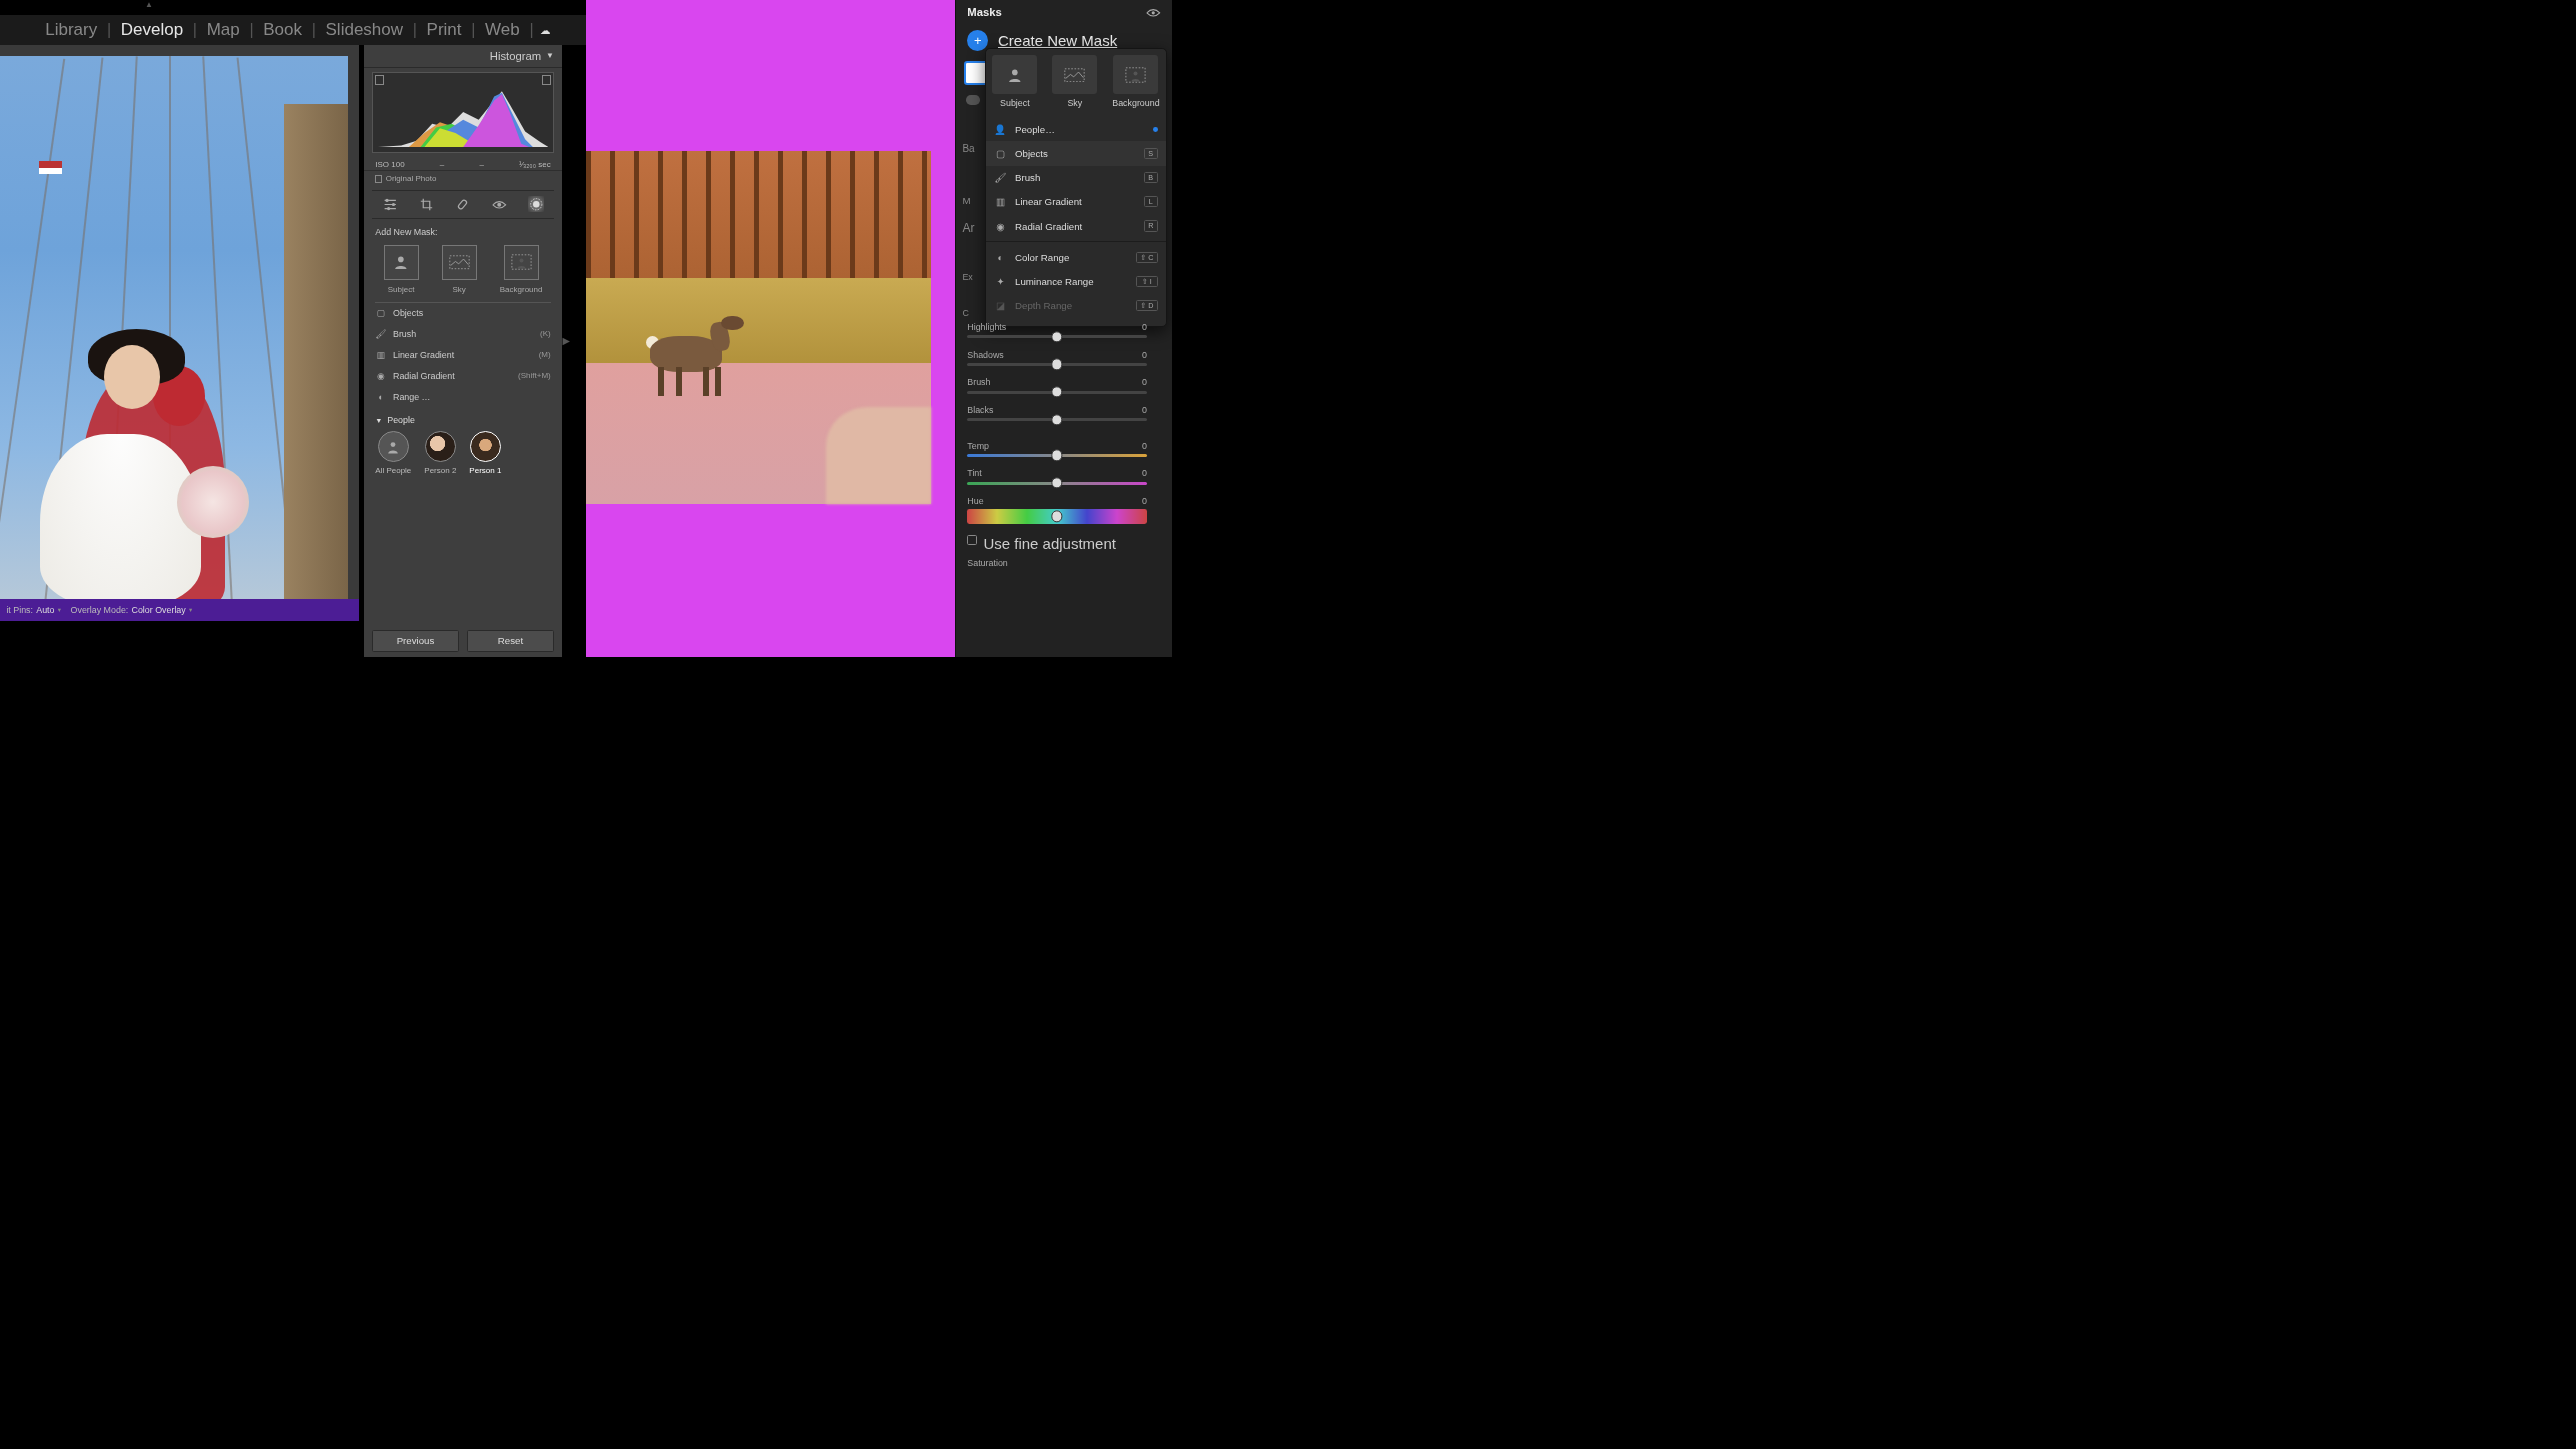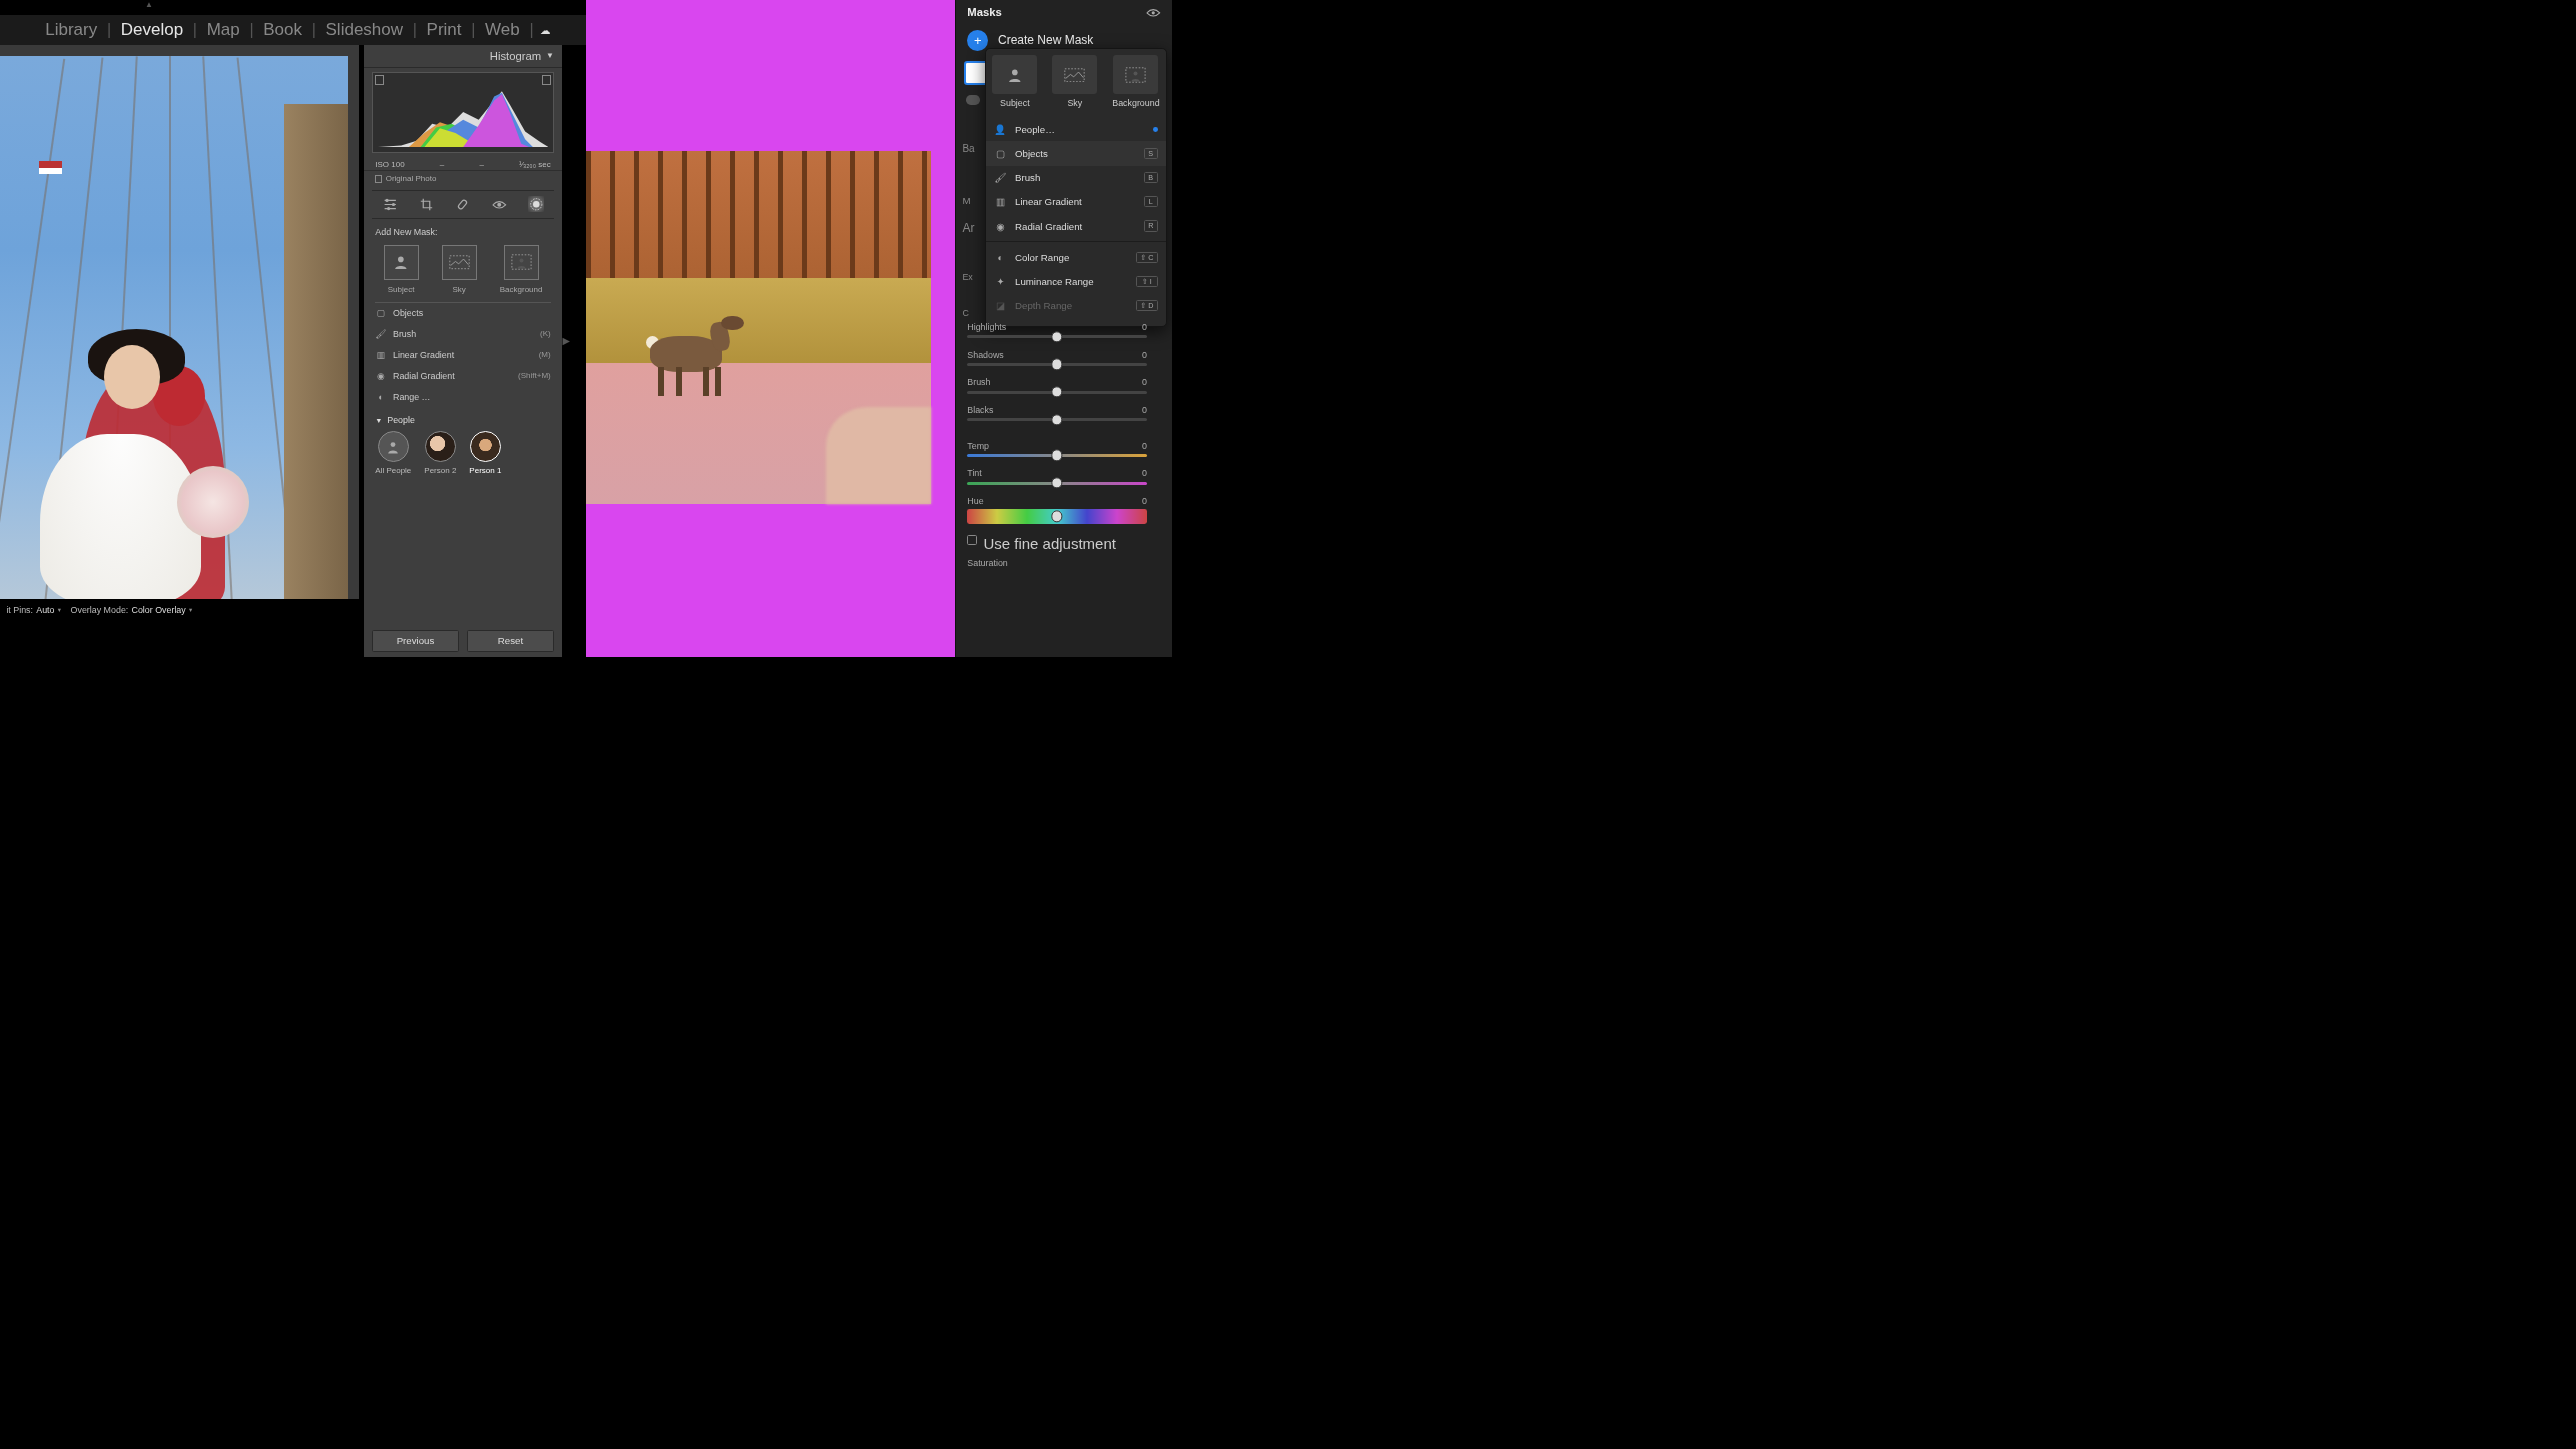--- a/index.html
+++ b/index.html
@@ -30,21 +30,21 @@
   .cable.c1{left:24px;transform:rotate(8deg);} .cable.c2{left:72px;transform:rotate(6deg);} .cable.c3{left:121px;transform:rotate(3deg);} .cable.c4{left:169px;} .cable.c5{left:217px;transform:rotate(-3deg);} .cable.c6{left:266px;transform:rotate(-6deg);}
   .flag { position:absolute; top:105px; left:39px; width:22.5px; height:13px; background:linear-gradient(180deg,#b33,#b33 50%,#fff 50%);}
   .bride { position:absolute; bottom:0; left:32px; width:193px; height:282px; }
   .bride .dress { position:absolute; bottom:0; left:8px; width:161px; height:177px; background:radial-gradient(ellipse at top,#fdfdfd,#eceae4); border-radius:50% 50% 60% 60%/60% 60% 30% 30%;}
   .bride .head { position:absolute; top:16px; left:72px; width:56px; height:64px; background:#e8c6a9; border-radius:50%;}
   .bride .hair { position:absolute; top:0; left:56px; width:97px; height:56px; background:#1a1310; border-radius:50% 50% 40% 40%;}
   .bride .bouquet { position:absolute; top:137px; left:145px; width:72px; height:72px; background:radial-gradient(circle,#f5e5e3,#e9c7c9 60%,#c8d8b8); border-radius:50%;}
   .groom-mask { position:absolute; bottom:0; left:48px; width:145px; height:242px; background:#be2a32; border-radius:40% 40% 20% 20%/50% 50% 10% 10%; opacity:0.9;}
   .groom-head { position:absolute; bottom:185px; left:121px; width:52px; height:60px; background:#be2a32; border-radius:50%;}
 
-  .lr-footer { position:absolute; bottom:0; left:0; width:359px; height:22.5px; background:#000000; display:flex; align-items:center; font-size:8.9px; color:#bbb; padding:0 6.4px; gap:9.7px;}
+  .lr-footer { position:absolute; bottom:0; left:0; width:359px; height:22.5px; background:#4c1d95; display:flex; align-items:center; font-size:8.9px; color:#bbb; padding:0 6.4px; gap:9.7px;}
   .lr-footer .fl { display:flex; align-items:center; gap:3.2px;}
   .lr-footer .val { color:#ddd; }
   .expand-handle { position:absolute; right:-8px; top:290px; color:#555; font-size:9.7px;}
 
   .lr-right { position:absolute; top:45px; left:364px; width:198px; height:612px; background:#3e3e3e; }
   .panel-head { height:22.5px; display:flex; align-items:center; justify-content:flex-end; padding:0 8px; color:#ccc; font-size:11.3px; gap:4.8px; border-bottom:0.8px solid #2a2a2a;}
   .histogram-box { margin:4.8px 8px; height:81px; background:#2e2e2e; border:0.8px solid #555; position:relative; }
   .hist-clip { position:absolute; top:1.6px; width:9.7px; height:9.7px; border:0.8px solid #888;}
   .hist-clip.l{left:1.6px;} .hist-clip.r{right:1.6px;}
   .hist-svg{position:absolute;bottom:0;left:4.8px;right:4.8px;top:11.3px;}
@@ -90,21 +90,21 @@
   .deer-head{position:absolute;top:-4.8px;left:87px;width:22.5px;height:14.5px;background:#6a4a32;border-radius:48%;}
   .deer-leg{position:absolute;top:47px;width:5.6px;height:29px;background:#5a4028;}
   .dl1{left:24px;} .dl2{left:42px;} .dl3{left:69px;} .dl4{left:81px;}
   .deer-tail{position:absolute;top:16px;left:11.3px;width:13px;height:13px;background:#f3ead8;border-radius:50%;}
 
   .cc-side { position:absolute; right:0; top:0; width:217px; height:657px; background:#222; border-left:0.8px solid #111;}
   .cc-head { display:flex; align-items:center; justify-content:space-between; padding:6.4px 11.3px; font-size:11.3px; font-weight:600; color:#eee;}
   .cc-head .eye{color:#aaa;}
   .cc-newmask { display:flex; align-items:center; gap:9.7px; padding:4.8px 11.3px;}
   .cc-plus { width:21px; height:21px; border-radius:50%; background:#2680eb; color:#fff; display:flex; align-items:center; justify-content:center; font-size:13px;}
-  .cc-newmask .lbl{font-size:12px; color:#eee;}
+  .cc-newmask .lbl{font-size:15px; color:#eee;text-decoration:underline;}
   .cc-thumb { position:absolute; top:61px; left:8px; width:24px; height:24px; border:2.4px solid #2680eb; border-radius:3.2px; background:#fff;}
   .cc-toggle { position:absolute; top:95px; left:9.7px; width:14.5px; height:9.7px; border-radius:4.8px; background:#555;}
   .cc-section-fade{position:absolute; left:6.4px; top:143px; color:#888; font-size:10px;}
   .cc-section-fade2{position:absolute; left:6.4px; top:195px; color:#888; font-size:9.7px;}
 
   .cc-popup { position:absolute; top:48px; left:29px; width:182px; background:#2a2a2a; border:0.8px solid #141414; border-radius:4.8px; padding-bottom:4.8px; box-shadow:0 4.8px 16px rgba(0,0,0,0.6);}
   .cc-tiles { display:flex; justify-content:space-between; padding:6.4px;}
   .cc-tile { display:flex; flex-direction:column; align-items:center; gap:3.2px;}
   .cc-tile .box{ width:45px; height:39px; background:#3a3a3a; border-radius:3.2px; display:flex; align-items:center; justify-content:center;}
   .cc-tile .lbl{ font-size:8.9px; color:#ccc;}

